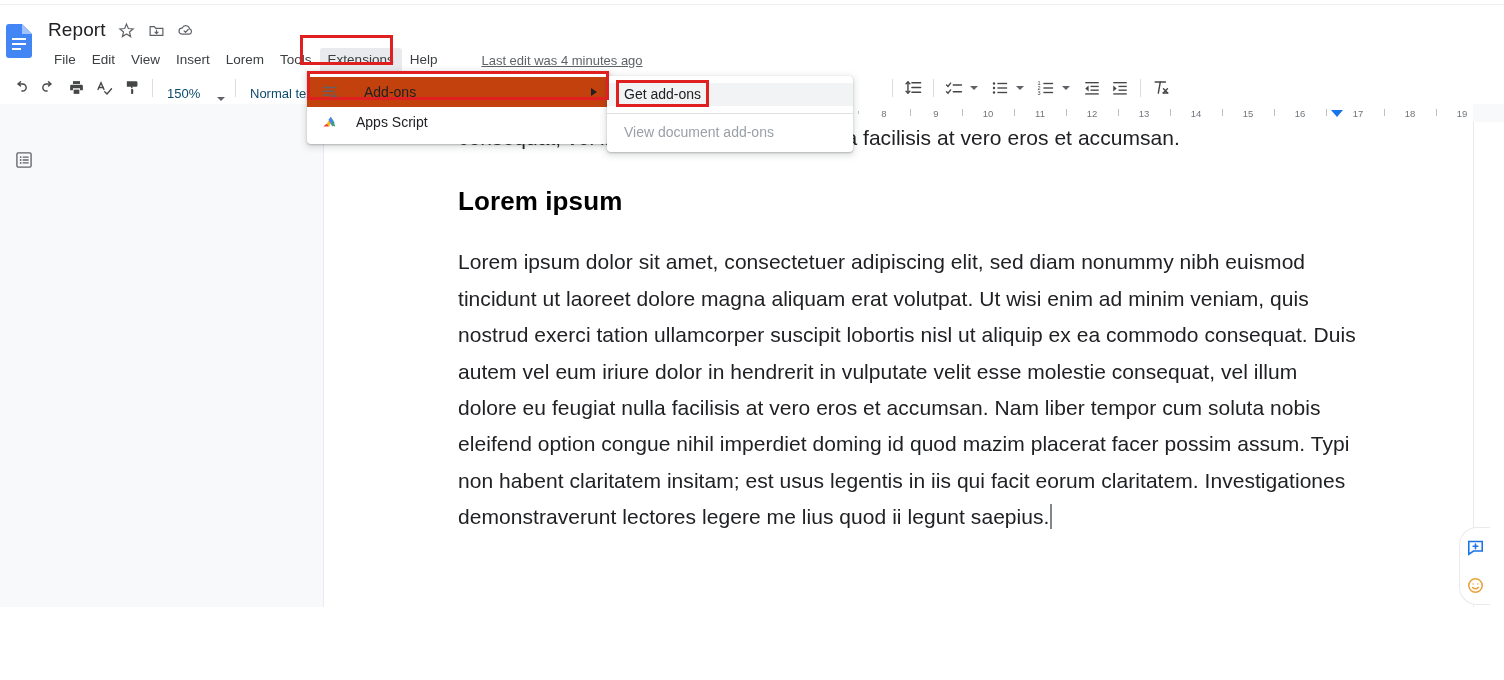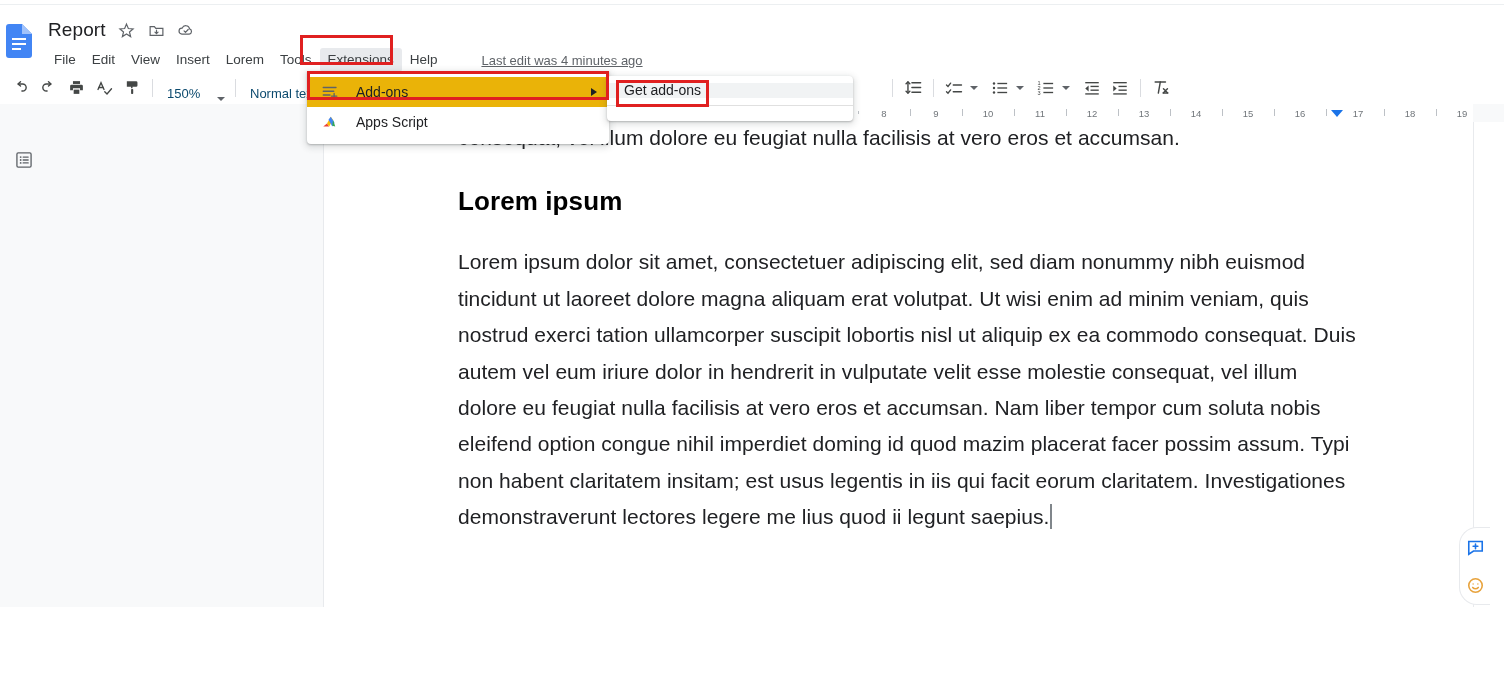--- a/index.html
+++ b/index.html
@@ -268,21 +268,21 @@
     position: relative;
     display: flex;
     align-items: center;
     height: 30px;
     padding: 0 12px 0 14px;
     font-size: 14px;
     color: #202124;
     cursor: pointer;
     box-sizing: border-box;
   }
-  .mi.highlighted { background: #eab308; }
+  .mi.highlighted { background: #c2410c; gap: 8px; }
   .mi-icon {
     width: 20px;
     display: inline-flex;
     align-items: center;
     justify-content: flex-start;
     margin-right: 15px;
     color: #5f6368;
     flex: none;
   }
   .mi-label { flex: 1; white-space: nowrap; }
@@ -301,21 +301,21 @@
     width: 246px;
     background: #ffffff;
     box-shadow: 0 2px 6px 2px rgba(60,64,67,.15), 0 1px 2px rgba(60,64,67,.3);
     border-radius: 4px;
     padding: 7px 0 8px 0;
     z-index: 50;
   }
   .smi {
     display: flex;
     align-items: center;
-    height: 15px;
+    height: 23px;
     padding: 0 14px 1px 17px;
     font-size: 14px;
     color: #202124;
     cursor: pointer;
     box-sizing: border-box;
     white-space: nowrap;
     text-align: right;
   }
   .smi.disabled { color: #9aa0a6; cursor: default; }
   .smi.hovered { background: #f1f3f4; }
@@ -614,20 +614,21 @@
           <path d="M16 9l3 9-4-1z" fill="#34a853"></path>
         </svg>
       </span>
       <span class="mi-label">Apps Script</span>
     </div>
   </div>
 
   <div class="submenu">
     <div class="smi hovered">Get add-ons</div>
     <div class="smi-sep"></div>
+    <div class="smi disabled">View document add-ons</div>
   </div>
 
   <div class="redbox" style="left:300px; top:35px; width:93px; height:30px;"></div>
   <div class="redbox" style="left:307px; top:71px; width:302px; height:29px;"></div>
   <div class="redbox" style="left:616px; top:80px; width:93px; height:27px;"></div>
 
   <div class="fab-strip">
     <div class="fab">
       <svg width="19" height="19" viewBox="0 0 24 24" fill="none" stroke="#1a73e8" stroke-width="2" stroke-linecap="round">
         <path d="M3.5 4.5h17v12h-11l-6 4z"></path>

